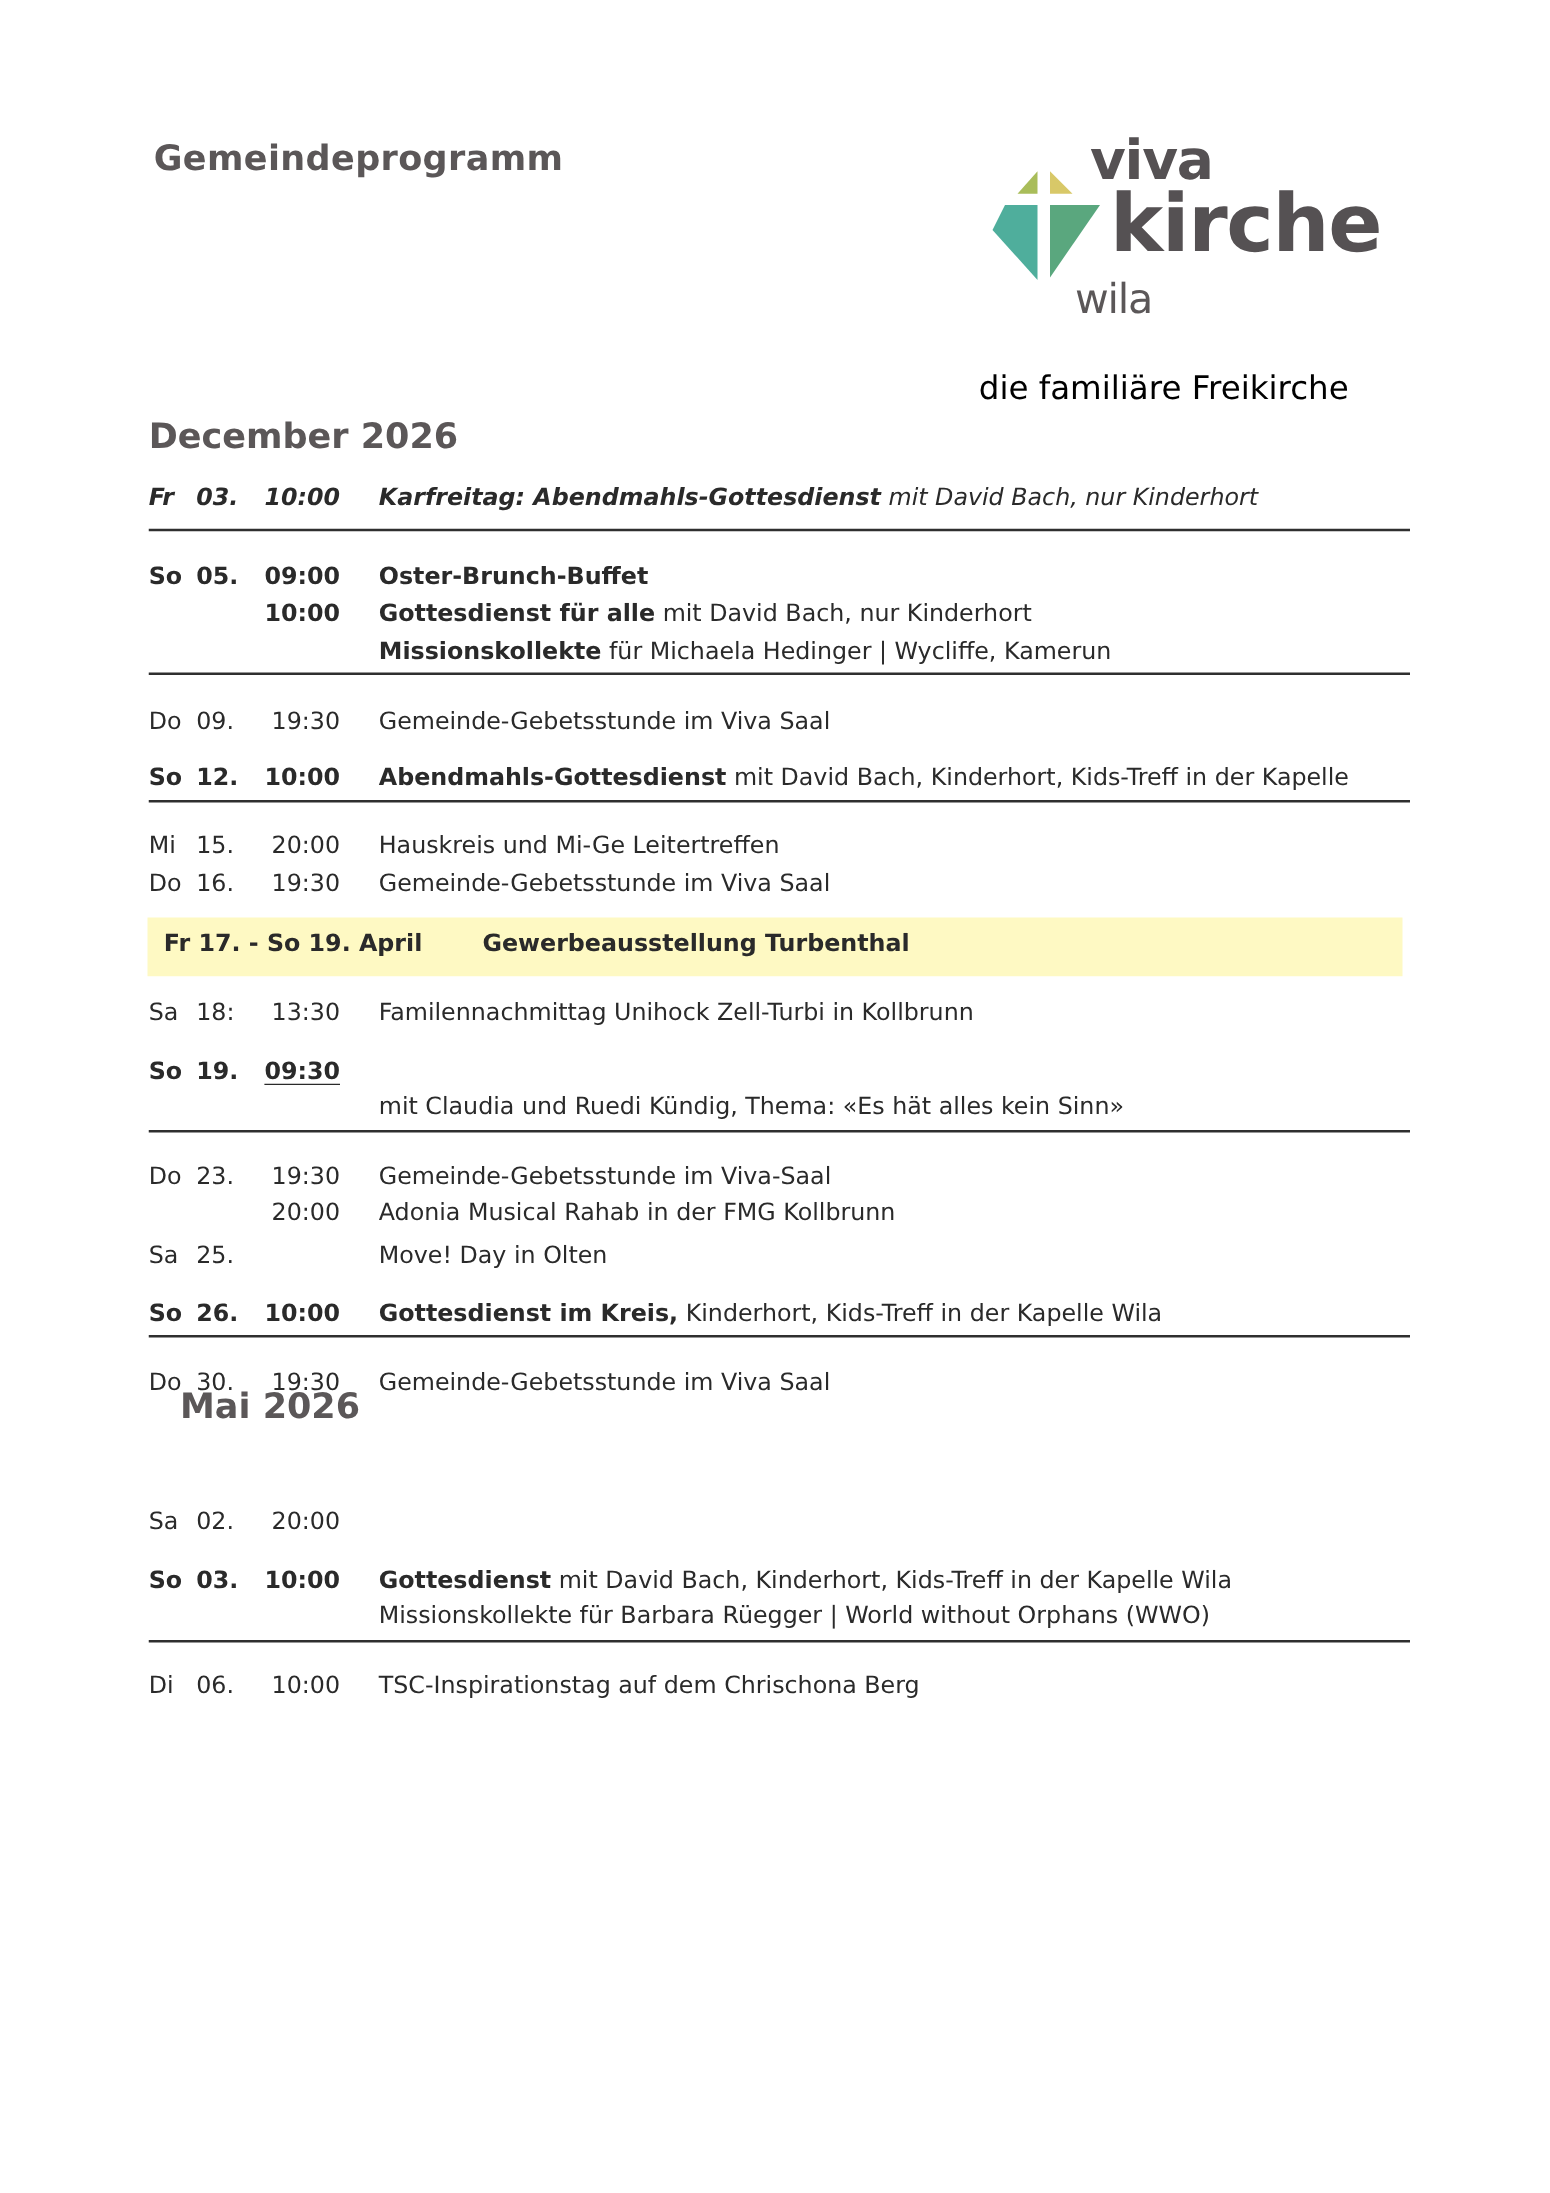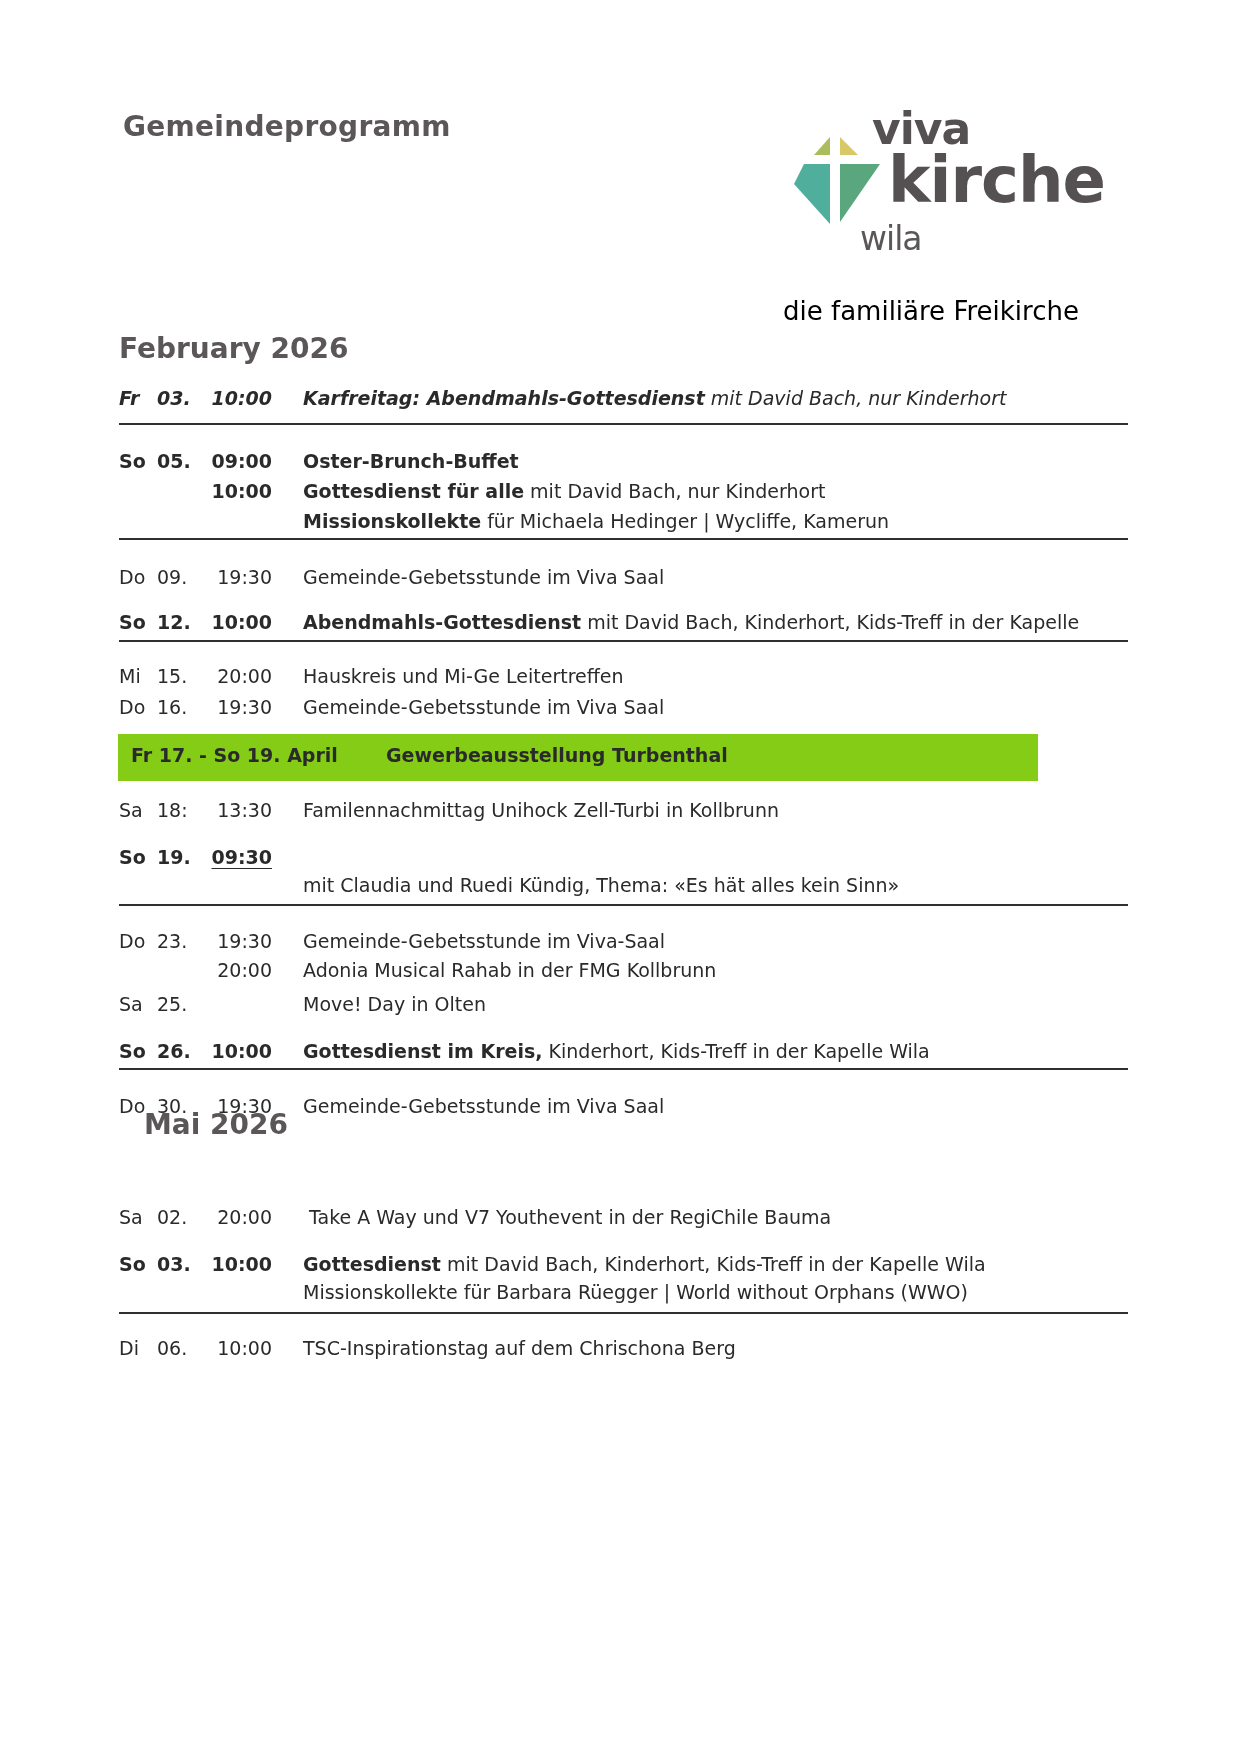--- a/index.html
+++ b/index.html
@@ -10,21 +10,21 @@
   .month { left:119px; font-size:28px; font-weight:bold; color:#5b5758; }
   .row { position:absolute; left:0; width:1240px; height:26px; font-size:19px; line-height:26px; }
   .row .day  { position:absolute; left:119px; }
   .row .date { position:absolute; left:157px; }
   .row .time { position:absolute; left:190px; width:82px; text-align:right; }
   .row .desc { position:absolute; left:303px; }
   .row.bold .day, .row.bold .date, .row.bold .time { font-weight:bold; }
   .b { font-weight:bold; }
   .u { text-decoration:underline; text-underline-offset:4px; }
   .divider { position:absolute; left:119px; width:1009px; height:2px; background:#2f2f2f; }
-  .band { position:absolute; left:118px; top:734px; width:920px; height:47px; background:#84cc16;text-align:center; }
+  .band { position:absolute; left:118px; top:734px; width:1004px; height:47px; background:#fef9c3;text-align:center; }
   .band .range { position:absolute; left:13px; top:10px; font-size:19px; font-weight:bold; color:#2a2a2a; }
   .band .title { position:absolute; left:268px; top:10px; font-size:19px; font-weight:bold; color:#2a2a2a; }
   .logo-word { font-weight:bold; color:#555153; letter-spacing:-1px; }
   .logo-viva { left:872px; top:98px; font-size:44px; line-height:62px; }
   .logo-kirche { left:888px; top:148px; font-size:64px; line-height:64px; }
   .logo-wila { left:860px; top:222px; font-size:33px; line-height:34px; color:#5b5758; font-weight:normal; }
   .tagline { left:783px; top:296px; font-size:26px; color:#000000; }
   .logo-mark { position:absolute; left:792px; top:134px; width:90px; height:92px; }
 </style>
 </head>
@@ -39,21 +39,21 @@
     <polygon points="48,3 48,21 66,21" fill="#d8c868"></polygon>
     <polygon points="38,30 12,30 2,50 38,90" fill="#4fae9c"></polygon>
     <polygon points="48,30 88,30 48,88" fill="#5aa77e"></polygon>
   </svg>
   <div class="abs logo-word logo-viva">viva</div>
   <div class="abs logo-word logo-kirche">kirche</div>
   <div class="abs logo-word logo-wila">wila</div>
 </div>
 <div class="abs tagline">die familiäre Freikirche</div>
 
-<div class="abs month" style="top:332px;">February 2026</div>
+<div class="abs month" style="top:332px;">December 2026</div>
 
 <div class="row bold" style="top:385px;font-style:italic;">
   <span class="day">Fr</span>
   <span class="date">03.</span>
   <span class="time">10:00</span>
   <span class="desc"><span class="b">Karfreitag: Abendmahls-Gottesdienst</span><span> mit David Bach, nur Kinderhort</span></span>
 </div>
 <div class="divider" style="top:423px;"></div>
 
 <div class="row bold" style="top:448px;">
@@ -151,21 +151,20 @@
   <span class="time">19:30</span>
   <span class="desc">Gemeinde-Gebetsstunde im Viva Saal</span>
 </div>
 
 <div class="abs month" style="top:1108px;margin-left:25px;">Mai 2026</div>
 
 <div class="row" style="top:1204px;">
   <span class="day">Sa</span>
   <span class="date">02.</span>
   <span class="time">20:00</span>
-  <span class="desc" style="white-space:pre;"> Take A Way und V7 Youthevent in der RegiChile Bauma</span>
 </div>
 
 <div class="row bold" style="top:1251px;">
   <span class="day">So</span>
   <span class="date">03.</span>
   <span class="time">10:00</span>
   <span class="desc"><span class="b">Gottesdienst</span><span> mit David Bach, Kinderhort, Kids-Treff in der Kapelle Wila</span></span>
 </div>
 <div class="row" style="top:1279px;">
   <span class="desc">Missionskollekte für Barbara Rüegger | World without Orphans (WWO)</span>

